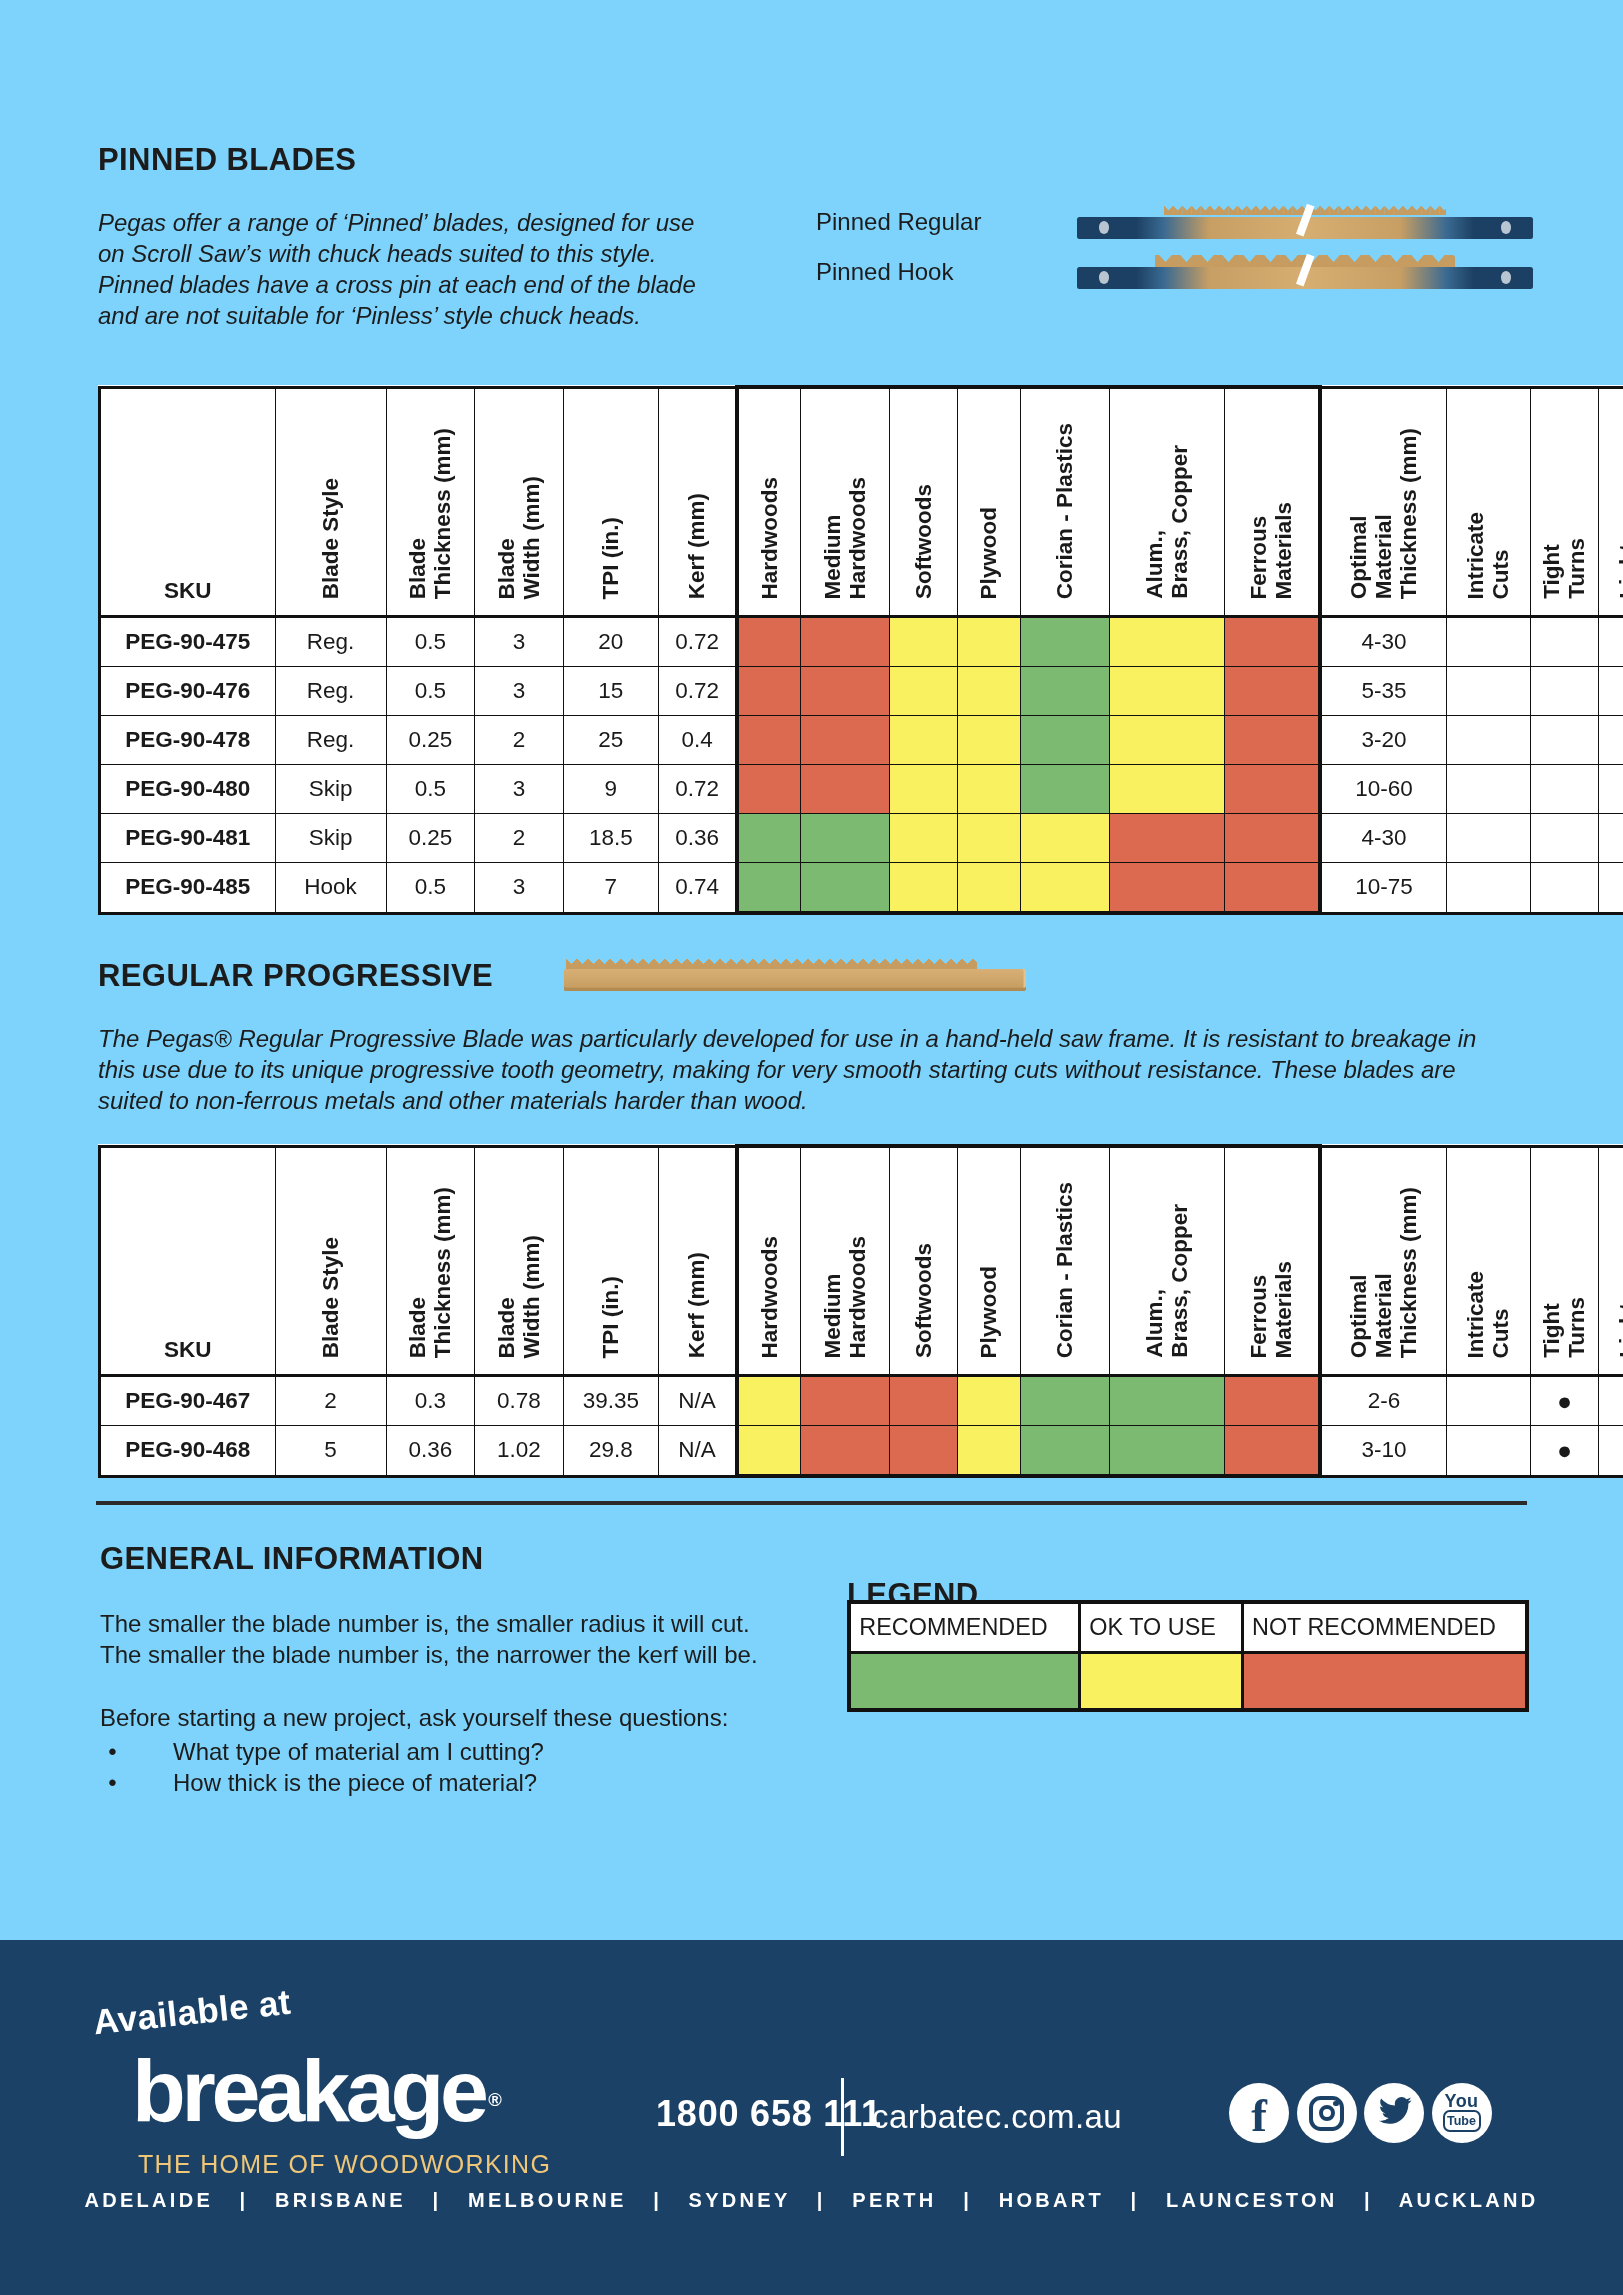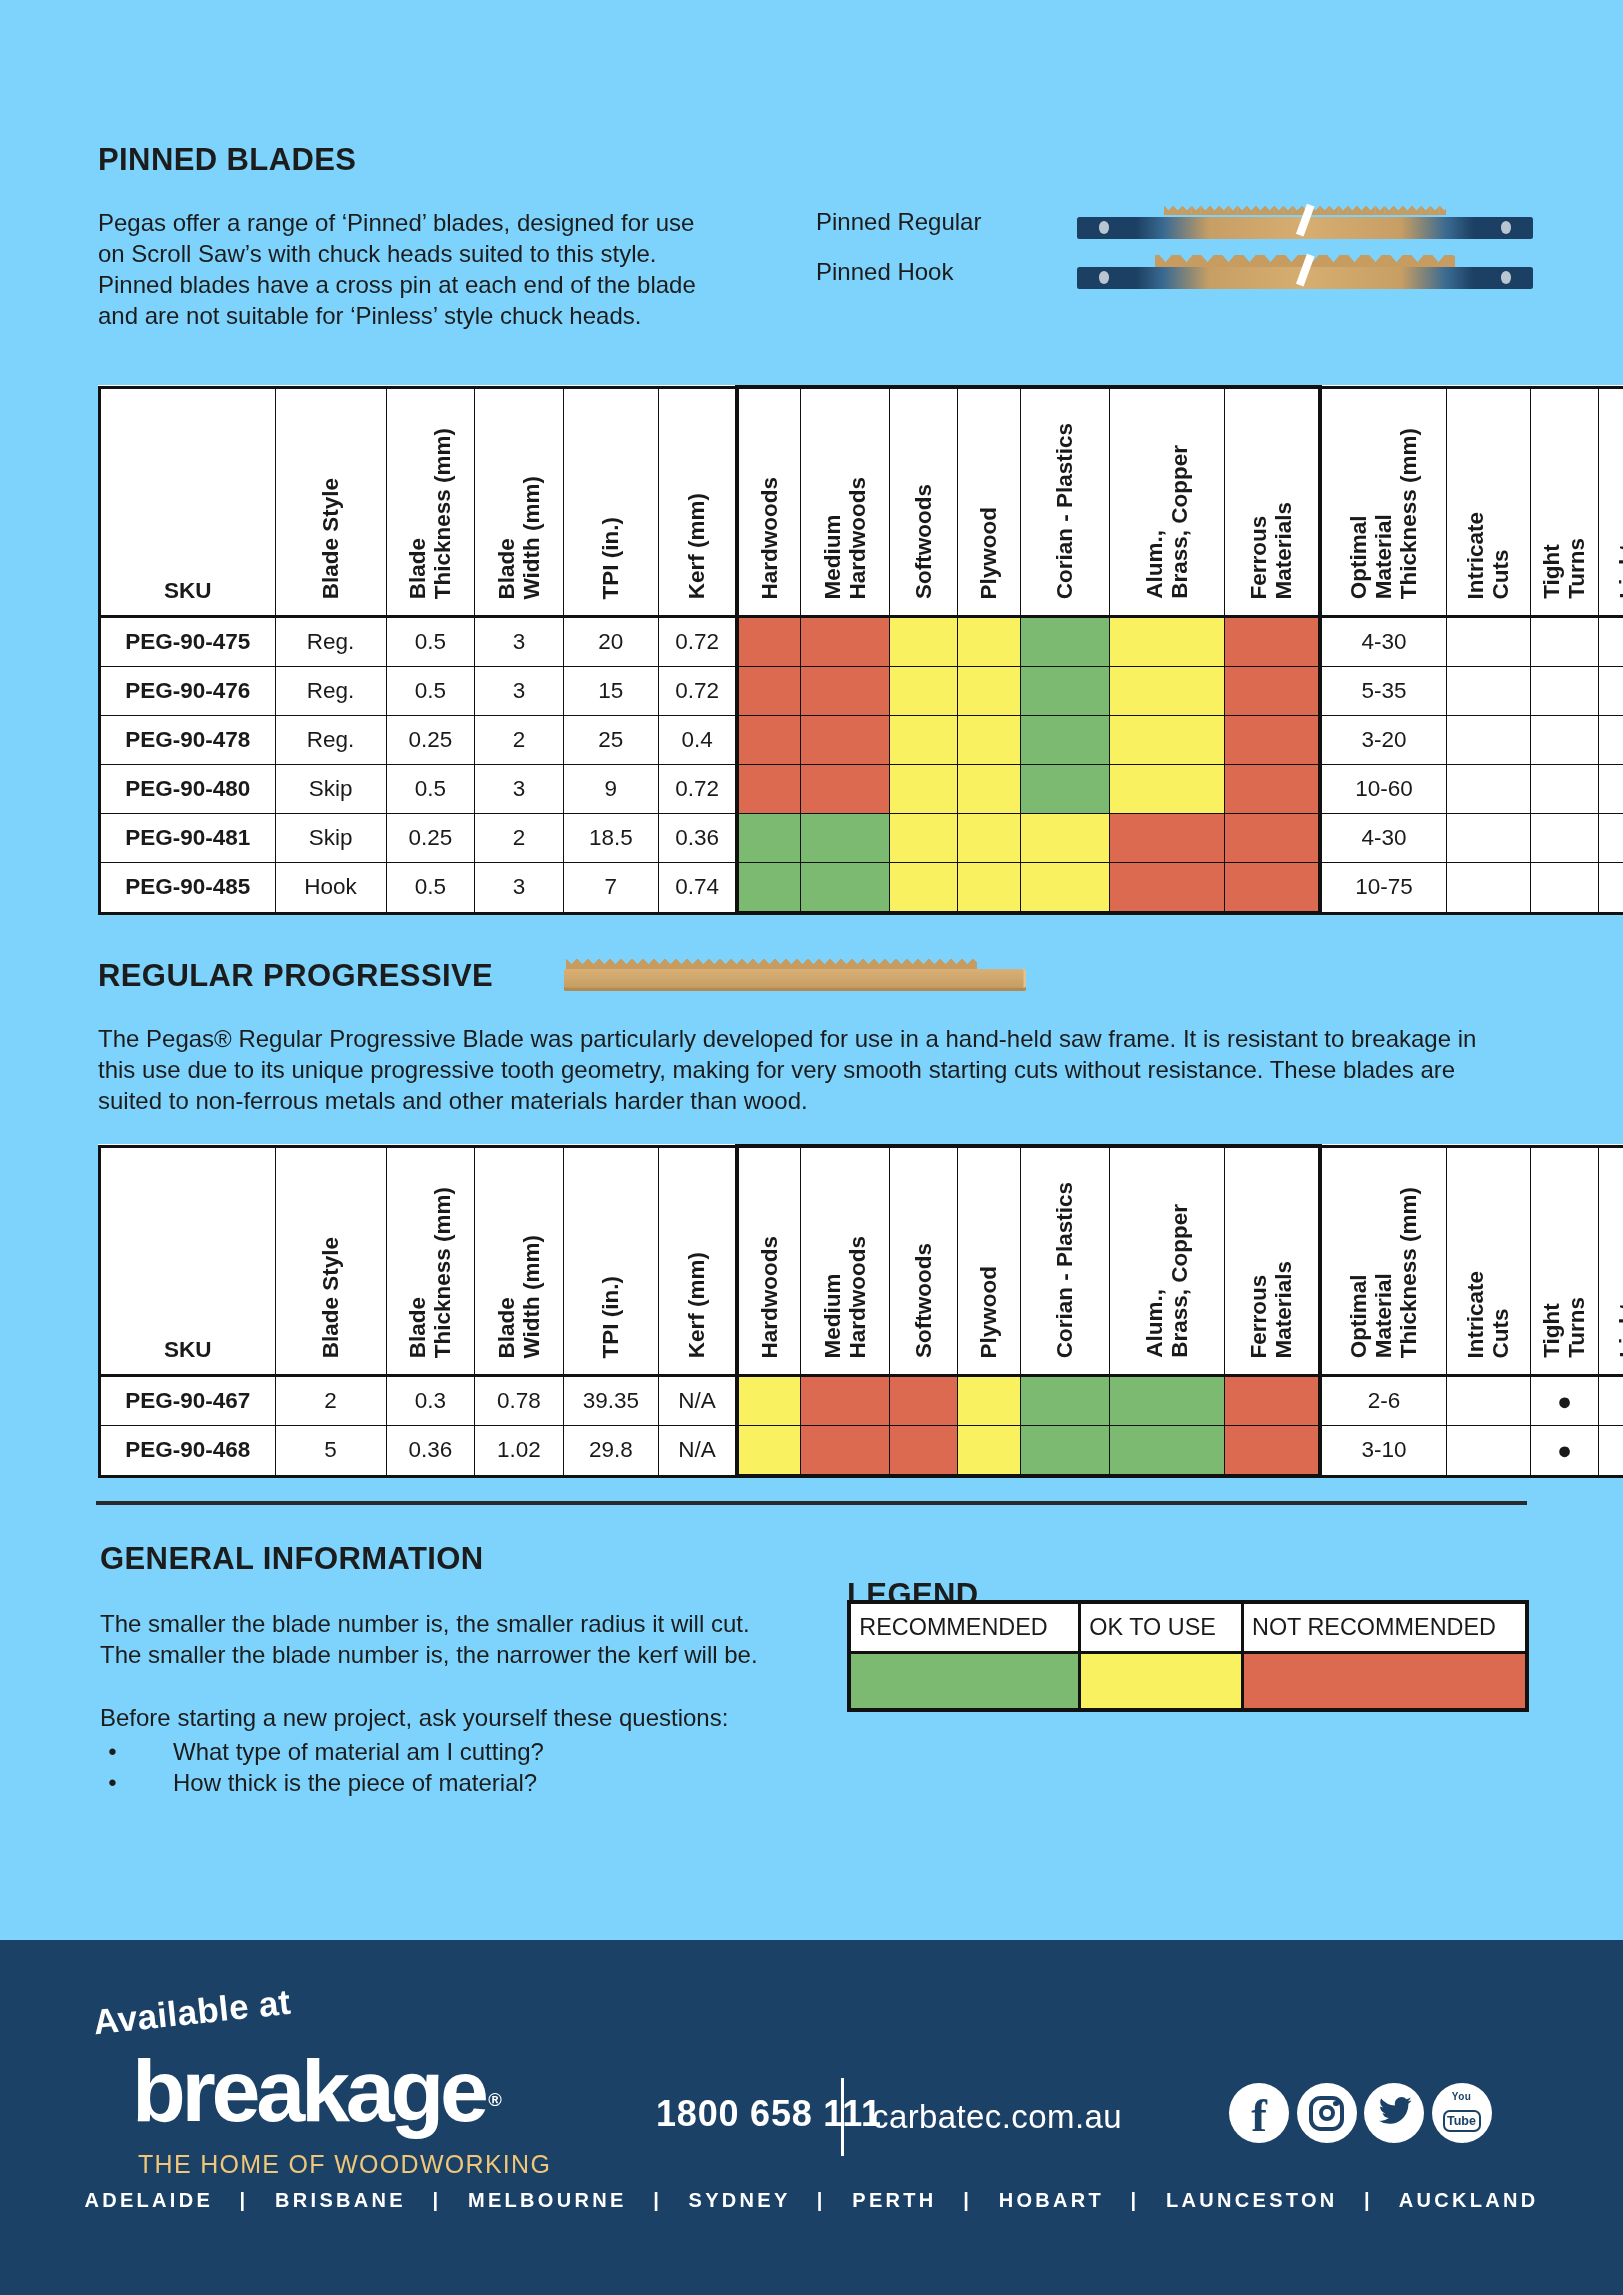--- a/index.html
+++ b/index.html
@@ -1,21 +1,21 @@
 <!DOCTYPE html>
 <html style="font-size:13.3px"><head>
 <meta charset="utf-8">
 <style>
   html,body{margin:0;padding:0;background:#ffffff;}
   body{font-family:"Liberation Sans","DejaVu Sans",sans-serif;color:#1a1a1a;}
   .page{position:relative;width:1623px;height:2295px;background:#7dd3fc;overflow:hidden;}
 
   
   .h1{position:absolute;font-size:31px;font-weight:bold;letter-spacing:0.4px;color:#1c1c1c;}
-  .para{position:absolute;font-size:24px;line-height:31px;white-space:pre-line;color:#1c1c1c;}
+  .para{position:absolute;font-size:24px;line-height:31px;white-space:pre-line;color:#1c1c1c;font-style:italic;}
 
   
   #blades{position:absolute;left:791px;top:197px;width:742px;}
   .blade-row{display:flex;align-items:center;height:50px;}
   .blade-label{width:269px;font-size:24px;color:#1c1c1c;margin-left:25px;}
   .blade{position:relative;width:470px;height:37px;}
   .bar{position:absolute;left:0;right:0;bottom:1.7px;height:22px;border-radius:2.5px;
        background:linear-gradient(90deg,#1C4063 0%,#1C4063 13%,#3A6A92 19%,#C79E63 29%,#D6AE72 50%,#C79E63 71%,#3A6A92 81%,#1C4063 87%,#1C4063 100%);}
   .teeth{position:absolute;top:1.7px;background-repeat:repeat-x;background-position:bottom left;
        background-image:linear-gradient(45deg,#C69C60 49%,transparent 50%),linear-gradient(-45deg,#C69C60 49%,transparent 50%);}
@@ -73,21 +73,21 @@
   .vbar{position:absolute;left:841px;top:138px;width:3.3px;height:78px;background:#fff;}
   .url{position:absolute;left:872px;top:158px;font-size:33px;font-weight:500;letter-spacing:0.4px;}
   .cities{position:absolute;left:0;top:249px;width:100%;text-align:center;font-size:20px;font-weight:bold;letter-spacing:3.3px;white-space:pre;}
   .socials{position:absolute;left:1229px;top:143px;display:flex;gap:7.5px;}
   .sicon{position:relative;width:60px;height:60px;border-radius:50%;background:#fff;flex:0 0 auto;}
   .fb-f{position:absolute;left:0;right:0;top:5px;text-align:center;color:#1B4166;font-size:47px;font-weight:bold;font-family:"Liberation Serif",serif;}
   .ig-box{position:absolute;inset:12.5px;border:4.2px solid #1B4166;border-radius:11.7px;}
   .ig-lens{position:absolute;inset:22px;border:4.2px solid #1B4166;border-radius:50%;}
   .ig-dot{position:absolute;top:17.5px;right:17.5px;width:5.8px;height:5.8px;background:#1B4166;border-radius:50%;}
   .tw-svg{position:absolute;left:11.7px;top:13.3px;}
-  .yt-you{position:absolute;top:7.5px;left:0;right:0;text-align:center;color:#1B4166;font-size:10px;font-weight:bold;letter-spacing:0.4px;}
+  .yt-you{position:absolute;top:7.5px;left:0;right:0;text-align:center;color:#1B4166;font-size:18px;font-weight:bold;letter-spacing:0.4px;}
   .yt-box{position:absolute;left:11px;right:11px;bottom:11px;height:18.4px;border:2.5px solid #1B4166;border-radius:6.7px;color:#1B4166;font-size:12.5px;font-weight:bold;text-align:center;line-height:18.4px;}
 </style>
 </head>
 <body>
 
 <div class="page">
 
   <div class="h1" style="left:98px;top:142px;">PINNED BLADES</div>
   <div class="para" style="left:98px;top:207px;width:667px;">Pegas offer a range of ‘Pinned’ blades, designed for use
 on Scroll Saw’s with chuck heads suited to this style.

